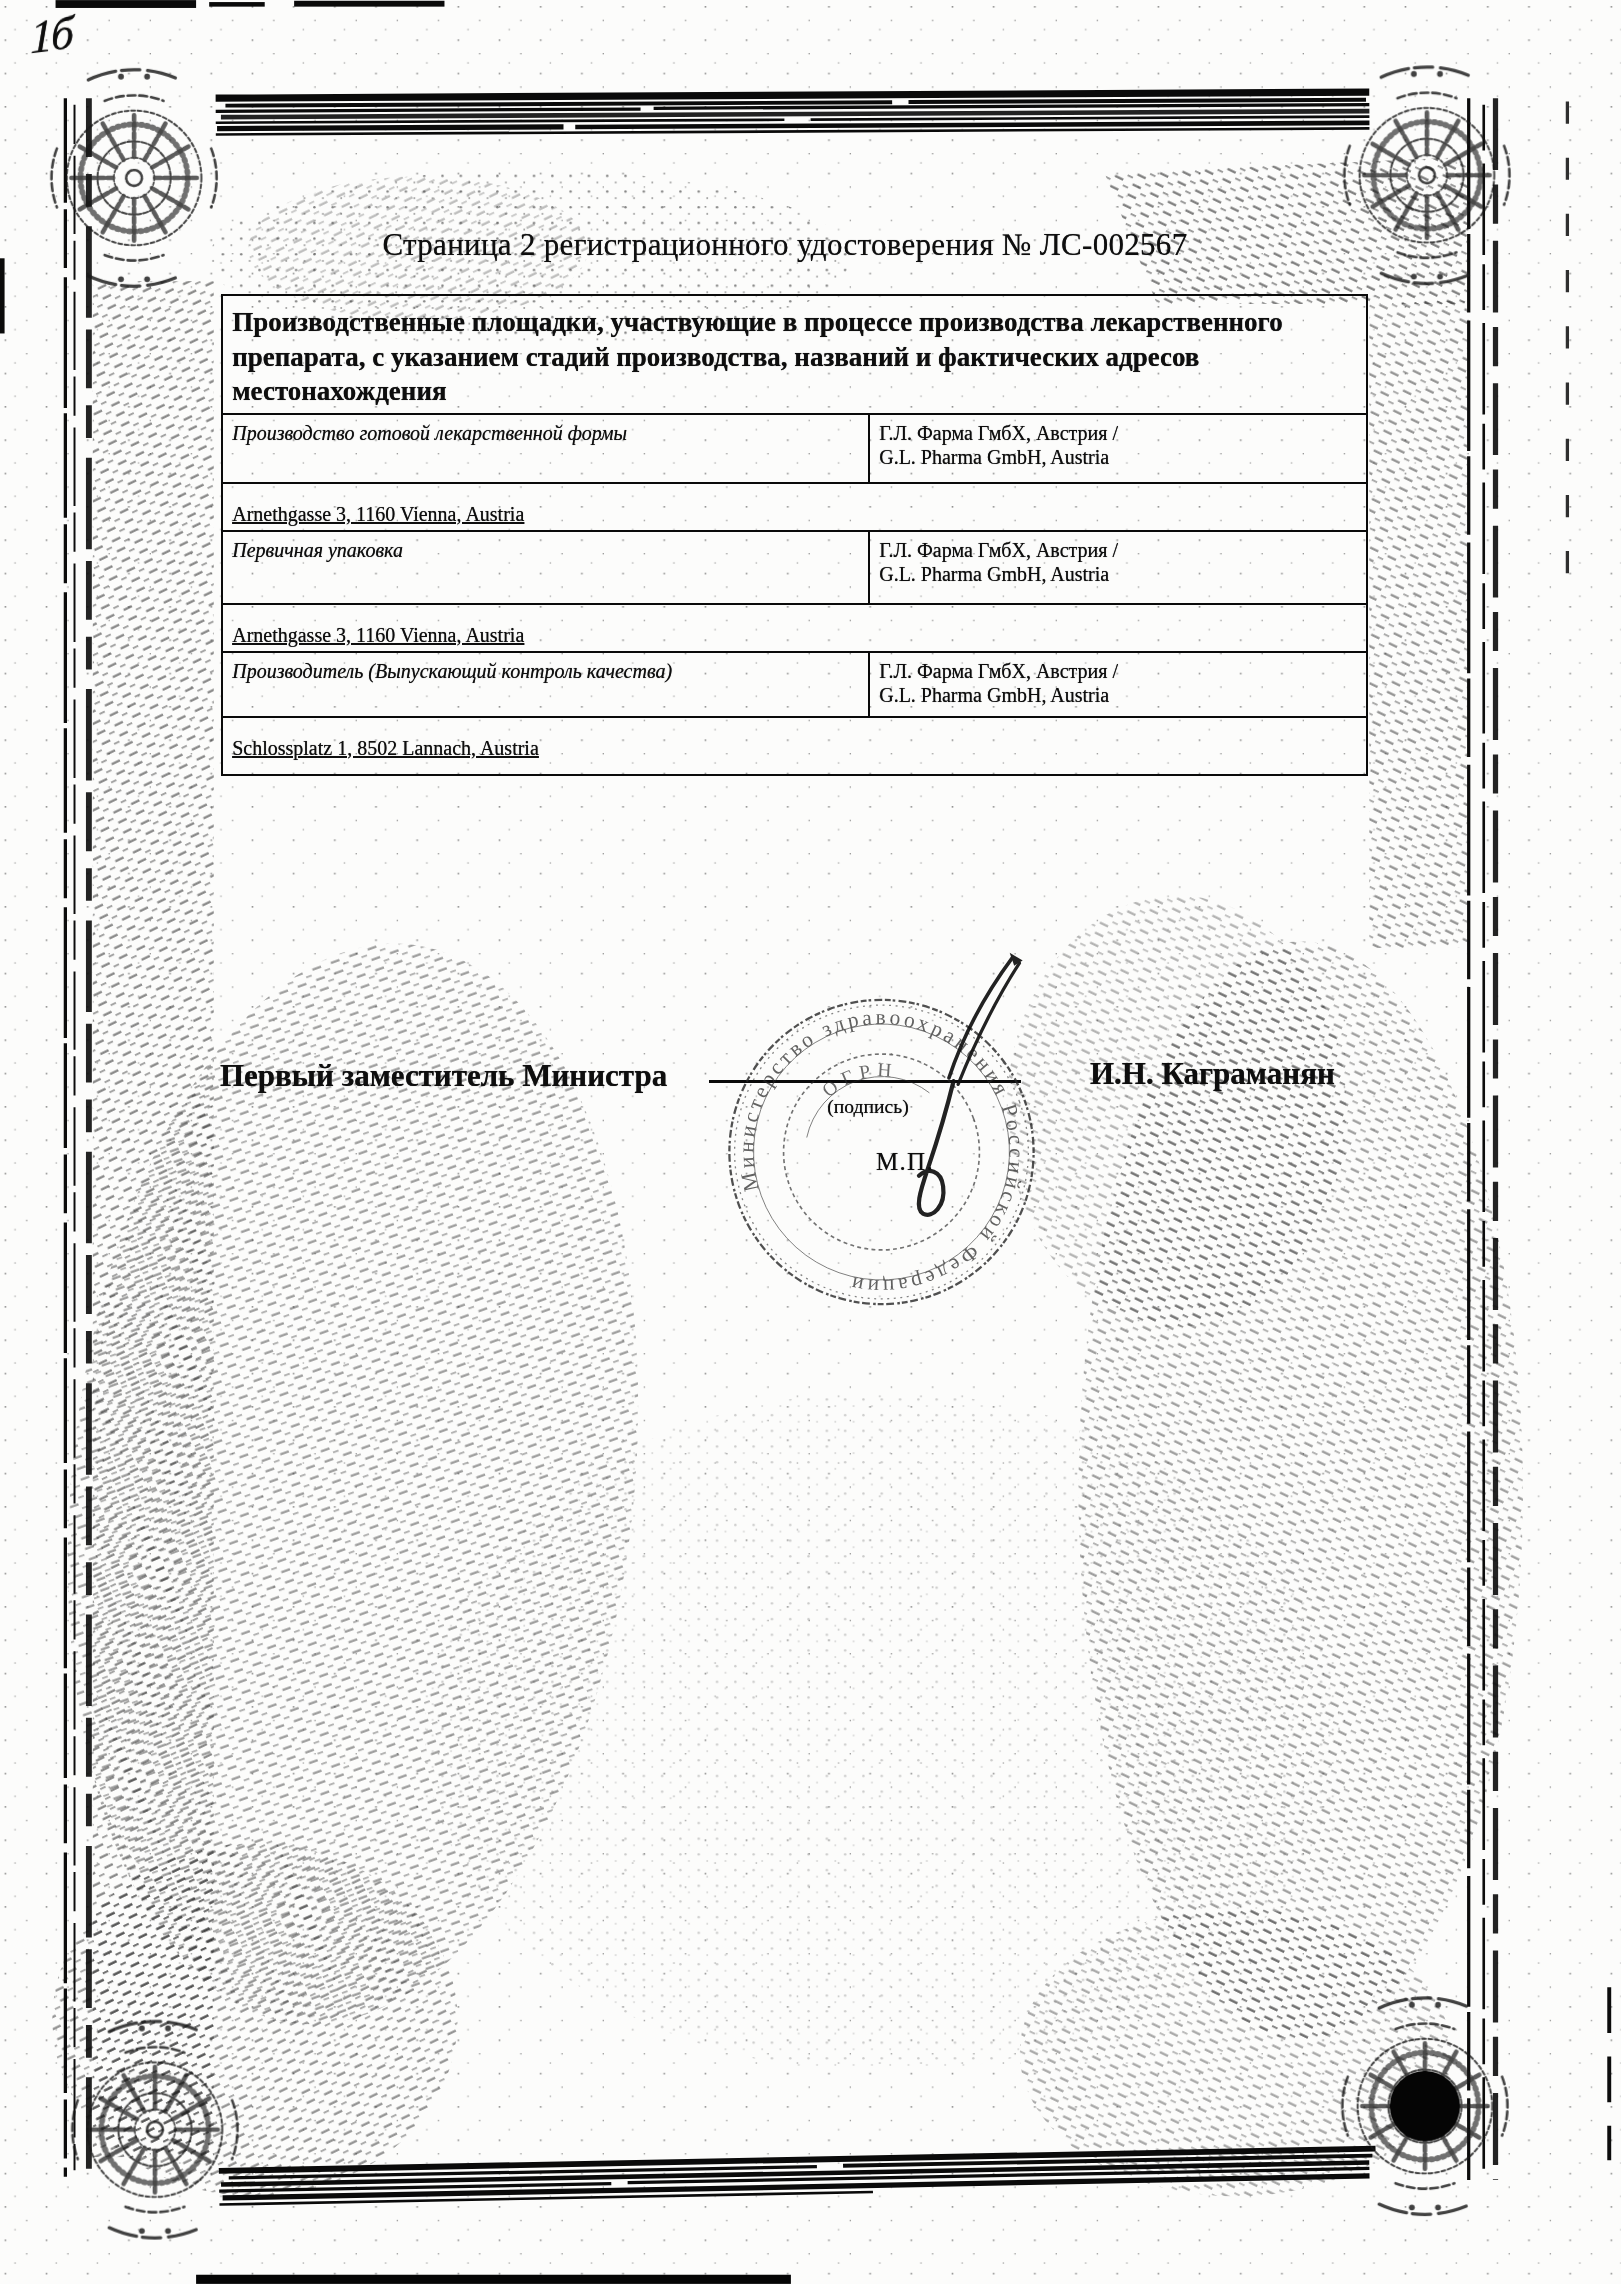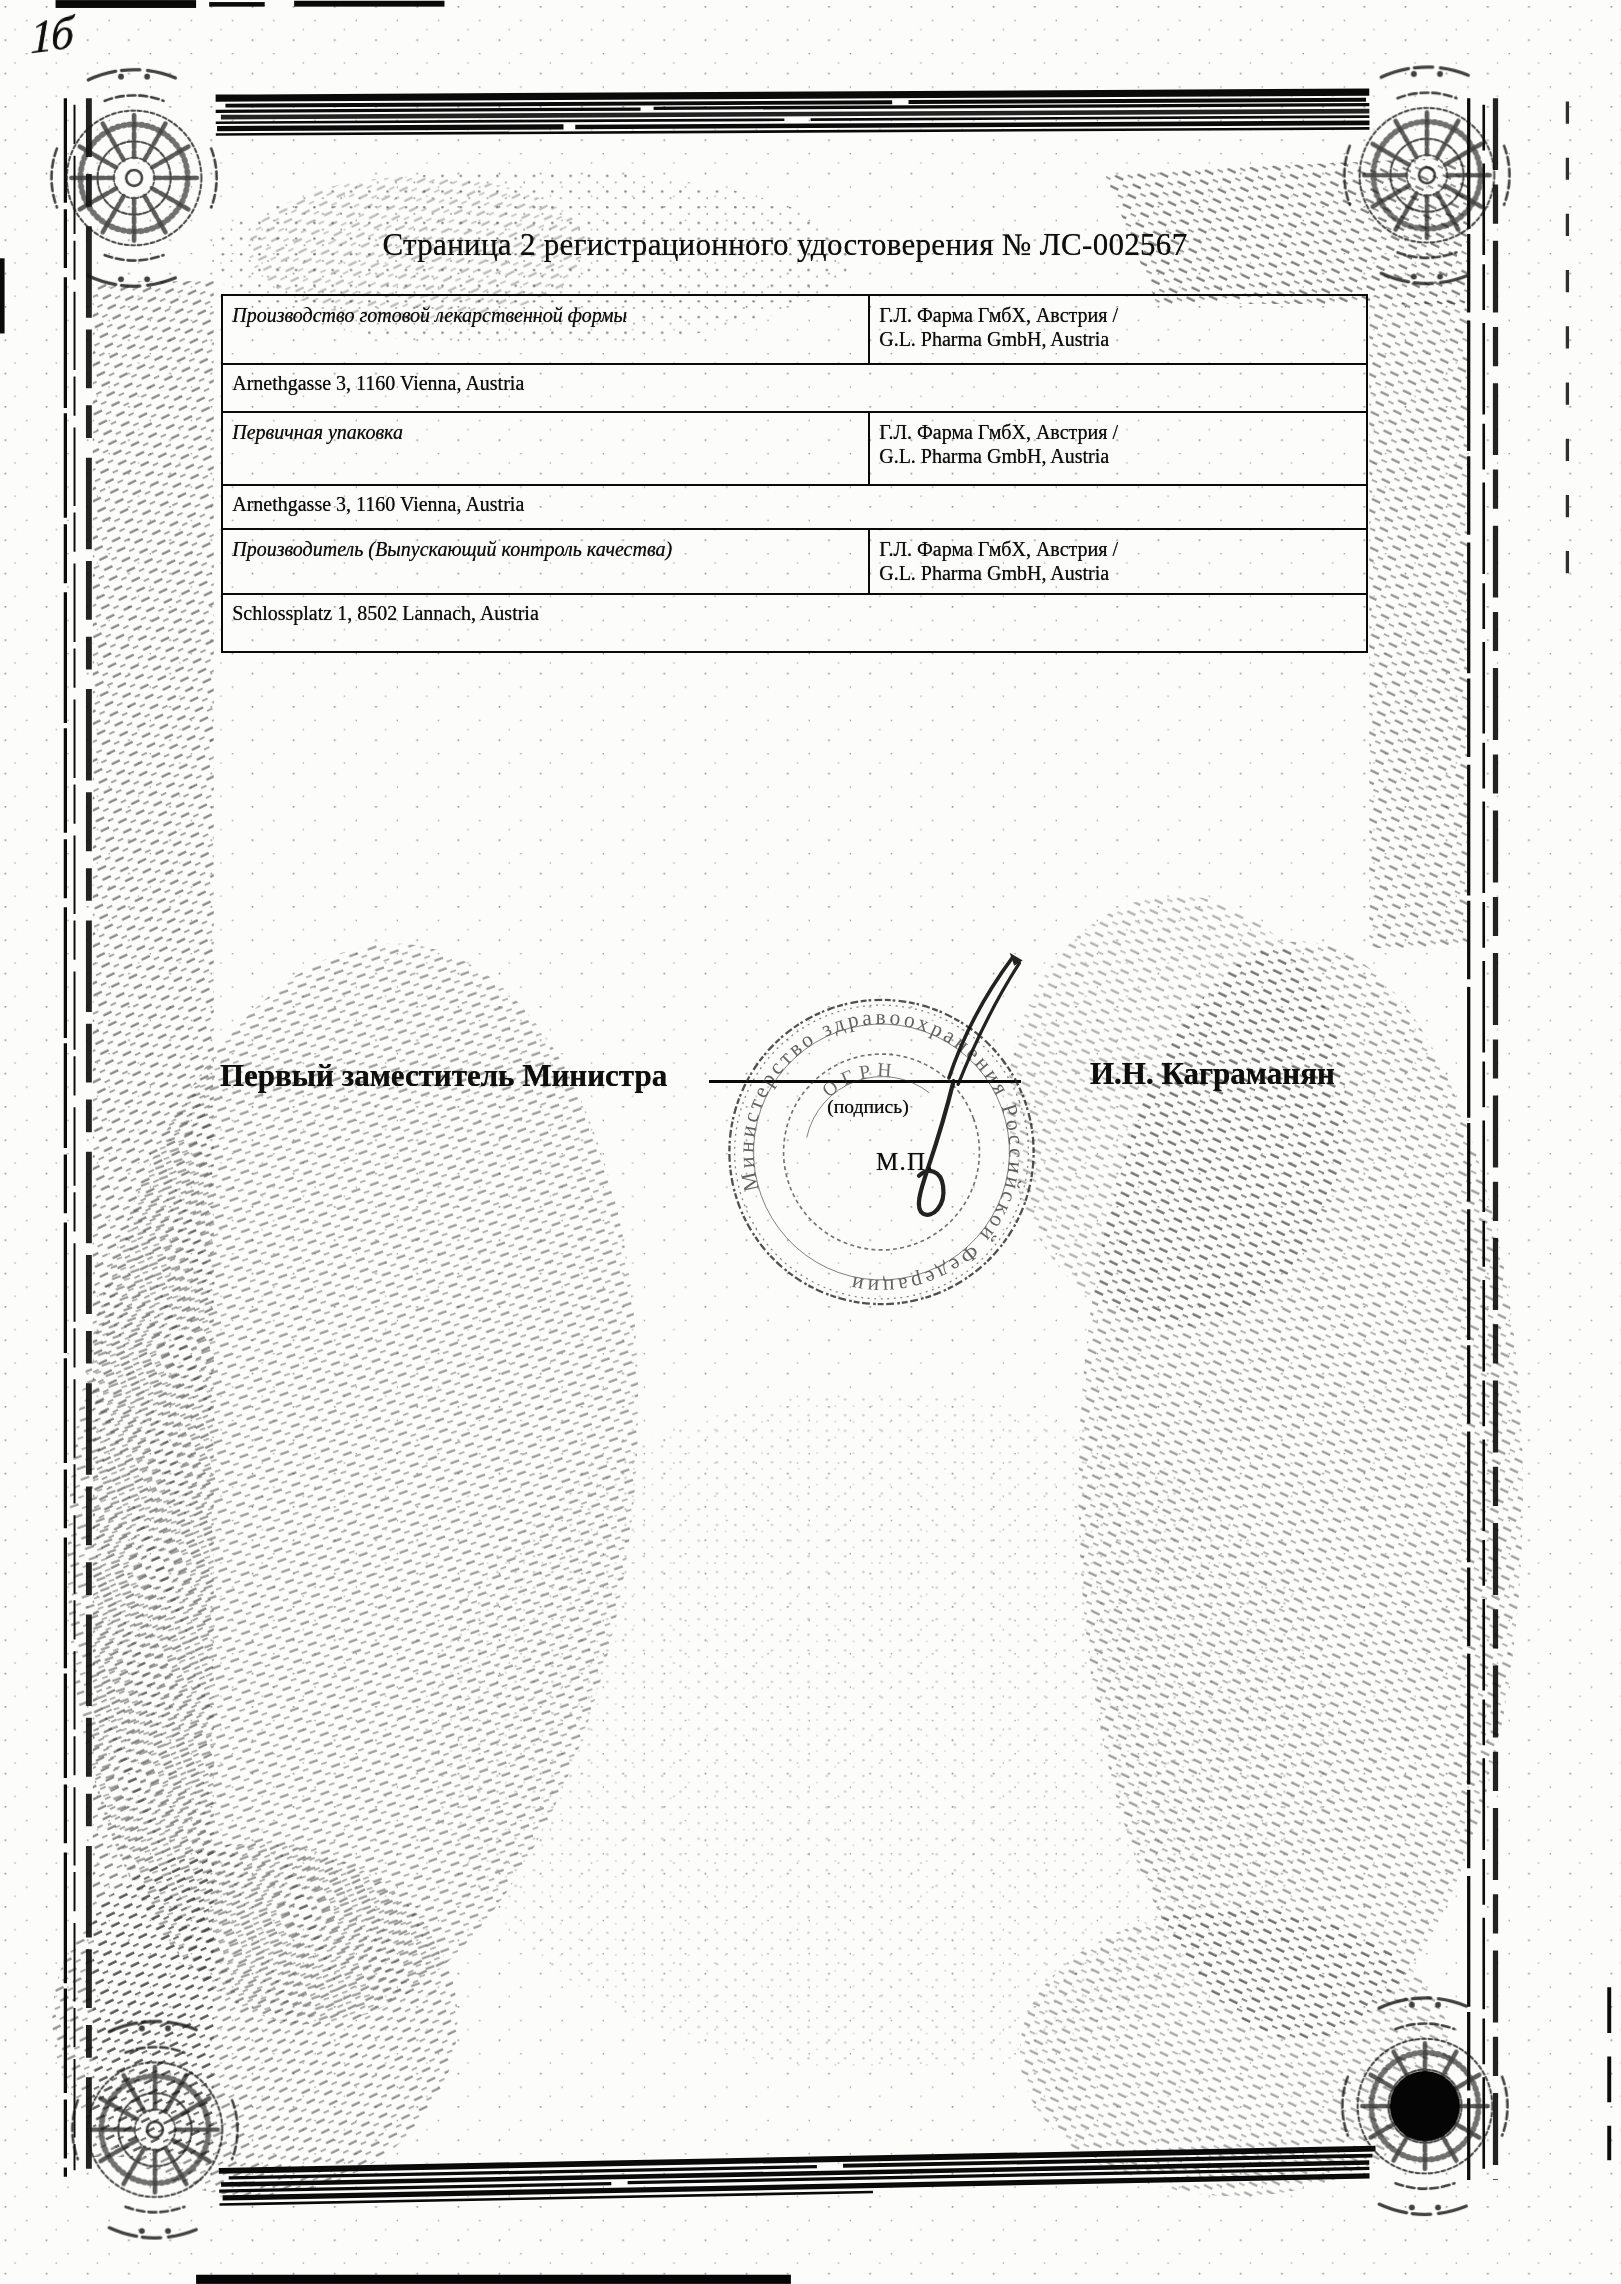--- a/index.html
+++ b/index.html
@@ -23,21 +23,21 @@
     position:absolute;left:221px;top:294px;width:1145px;z-index:2;
     border-collapse:collapse;table-layout:fixed;
     border:2.6px solid #0a0a0a;
   }
   .reg-table td{
     border:2px solid #0a0a0a;vertical-align:top;
     font-size:20px;line-height:1.2;padding:6.5px 11.8px 3.9px 9.2px;
   }
   .reg-table td.th{font-weight:bold;font-size:27px;line-height:1.28;padding-top:9.2px;}
   .reg-table td.stage{font-style:italic;}
-  .reg-table td.addr{padding-top:6px;}
+  .reg-table td.addr{padding-top:18px;text-decoration:underline;}
   .sig-title{position:absolute;left:220px;top:1058px;z-index:2;font-size:31px;font-weight:bold;white-space:nowrap;}
   .sig-name{position:absolute;left:1090px;top:1056px;z-index:2;font-size:31px;font-weight:bold;white-space:nowrap;}
   .sig-line{position:absolute;left:709px;top:1080px;width:312px;height:3.3px;background:#0a0a0a;z-index:2;}
   .sig-podpis{position:absolute;left:770px;top:1096px;width:196px;z-index:2;text-align:center;font-size:19.6px;}
   .sig-mp{position:absolute;left:807px;top:1132px;width:196px;z-index:2;text-align:center;font-size:25px;letter-spacing:1.3px;margin-top:16px;}
   .stamp-svg{position:absolute;left:705px;top:979px;width:353px;height:346px;z-index:3;}
   .flourish-svg{position:absolute;left:902px;top:933px;width:137px;height:295px;z-index:4;}
 </style>
 </head>
 <body>
@@ -178,20 +178,23 @@
   <div class="hand-mark scan">1б</div>
 
   <div class="page-header scan">Страница 2 регистрационного удостоверения № ЛС-002567</div>
 
   <table class="reg-table">
     <colgroup>
         <col style="width:647px">
         <col style="width:498px">
       </colgroup>
     <tbody>
+        <tr style="height:98px">
+      <td colspan="2" class="th scan">Производственные площадки, участвующие в процессе производства лекарственного препарата, с указанием стадий производства, названий и фактических адресов местонахождения</td>
+    </tr>
     <tr style="height:69px">
       <td class="stage scan">Производство готовой лекарственной формы</td>
       <td class="scan">
         <span>Г.Л. Фарма ГмбХ, Австрия /</span><br>
         <span>G.L. Pharma GmbH, Austria</span>
       </td>
     </tr>
     <tr style="height:48px">
       <td colspan="2" class="addr scan">Arnethgasse 3, 1160 Vienna, Austria</td>
     </tr>

